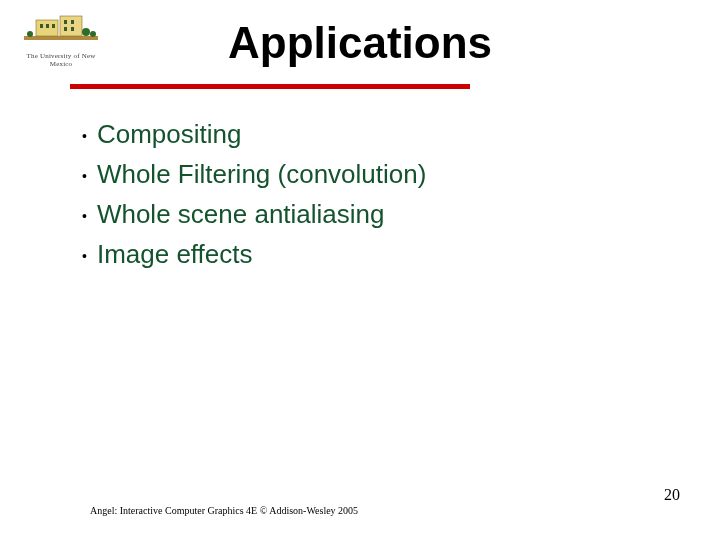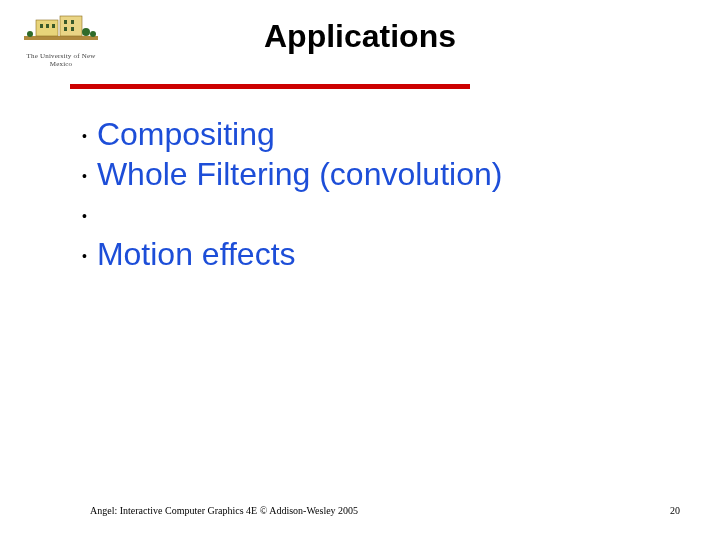--- a/index.html
+++ b/index.html
@@ -33,21 +33,21 @@
     margin-top: 2px;
     font-family: "Times New Roman", serif;
     letter-spacing: 0.2px;
   }
   .title {
     position: absolute;
     top: 18px;
     left: 0;
     width: 100%;
     text-align: center;
-    font-size: 32px;
+    font-size: 44px;
     font-weight: bold;
     color: #000;
   }
   .title-underline {
     position: absolute;
     top: 84px;
     left: 70px;
     width: 400px;
     height: 5px;
     background: #cc0000;
@@ -64,37 +64,37 @@
     margin-bottom: 6px;
   }
   .bullet-dot {
     font-size: 14px;
     line-height: 32px;
     color: #000;
     margin-right: 10px;
     margin-top: 2px;
   }
   .bullet-text {
-    font-size: 32px;
+    font-size: 26px;
     line-height: 32px;
-    color: #1d4ed8;
+    color: #14532d;
   }
   .footer-left {
     position: absolute;
     bottom: 24px;
     left: 90px;
     font-size: 10px;
     font-family: "Times New Roman", serif;
     color: #000;
   }
   .footer-right {
     position: absolute;
-    bottom: 24px;
+    bottom: 36px;
     right: 40px;
-    font-size: 10px;
+    font-size: 16px;
     font-family: "Times New Roman", serif;
     color: #000;
     margin-left: 34px;
   }
 </style>
 </head>
 <body>
 
 <div class="slide">
 
@@ -125,23 +125,24 @@
     <div class="bullet-row">
       <span class="bullet-dot">•</span>
       <span class="bullet-text">Compositing</span>
     </div>
     <div class="bullet-row">
       <span class="bullet-dot">•</span>
       <span class="bullet-text">Whole Filtering (convolution)</span>
     </div>
     <div class="bullet-row">
       <span class="bullet-dot">•</span>
+      <span class="bullet-text">Whole scene antialiasing</span>
     </div>
     <div class="bullet-row">
       <span class="bullet-dot">•</span>
-      <span class="bullet-text">Motion effects</span>
+      <span class="bullet-text">Image effects</span>
     </div>
   </div>
 
   <div class="footer-left">Angel: Interactive Computer Graphics 4E © Addison-Wesley 2005</div>
   <div class="footer-right">20</div>
 
 </div>
 
 </body></html>

